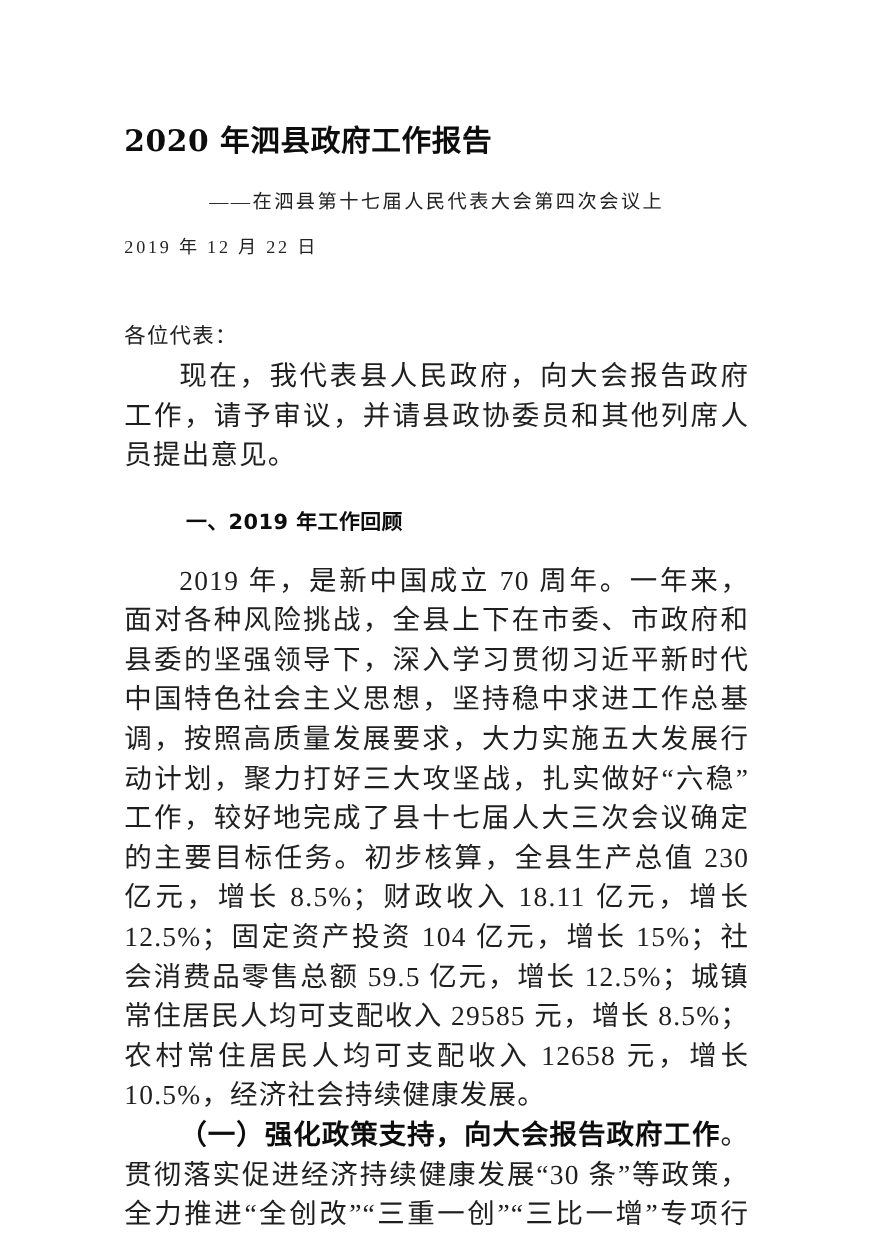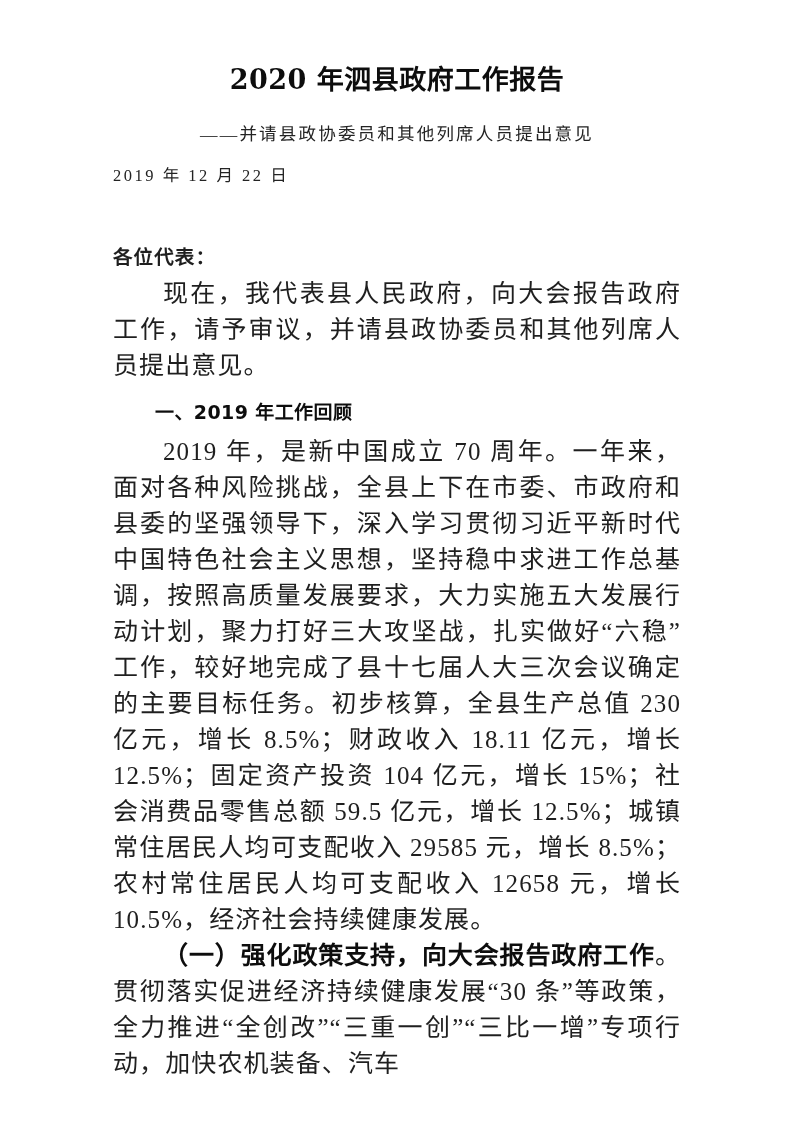--- a/index.html
+++ b/index.html
@@ -31,22 +31,21 @@
   .content {
     position: absolute;
     left: 113px;
     top: 0;
     width: 568px;
   }
 
   
   .doc-title {
     margin: 0;
-    padding-top: 60px;
-    text-align: center;
+    padding-top: 109px;
     font-family: "DejaVu Serif", "Liberation Serif", serif;
     font-weight: 700;
     font-size: 27px;
     line-height: 40px;
     letter-spacing: 0.5px;
     color: #0d0d0d;
   }
 
   .doc-subtitle {
     margin: 0;
@@ -84,39 +83,38 @@
 
   
   .salutation {
     margin: 0;
     padding-top: 52px;
     font-family: "Liberation Serif", "DejaVu Serif", serif;
     font-size: 19.5px;
     line-height: 36px;
     letter-spacing: 1.1px;
     color: #1f1f1f;
-    font-weight: bold;
   }
 
   .para {
     margin: 0;
     padding-top: 0;
     font-family: "Liberation Serif", "DejaVu Serif", serif;
     font-size: 25px;
     line-height: 36px;
     letter-spacing: 1.1px;
     color: #1f1f1f;
     text-align: justify;
     text-justify: inter-character;
     text-indent: 2em;
   }
 
   
   .section-heading {
-    margin: 4px;
+    margin: 18px;
     padding-top: 6px;
     font-family: "DejaVu Sans", "Liberation Sans", sans-serif;
     font-weight: 700;
     font-size: 19px;
     line-height: 36px;
     letter-spacing: 0.4px;
     text-indent: 2em;
     color: #0d0d0d;
   }
 
@@ -128,21 +126,21 @@
   }
 </style>
 </head>
 <body>
 
 <div class="page">
   <div class="content">
 
     <h1 class="doc-title">2020 年泗县政府工作报告</h1>
 
-    <p class="doc-subtitle">——并请县政协委员和其他列席人员提出意见</p>
+    <p class="doc-subtitle">——在泗县第十七届人民代表大会第四次会议上</p>
 
 
     <p class="doc-date">2019 年 12 月 22 日</p>
 
     <p class="salutation">各位代表：</p>
 
     <p class="para">现在，我代表县人民政府，向大会报告政府工作，请予审议，并请县政协委员和其他列席人员提出意见。</p>
 
     <h2 class="section-heading">一、2019 年工作回顾</h2>
 

